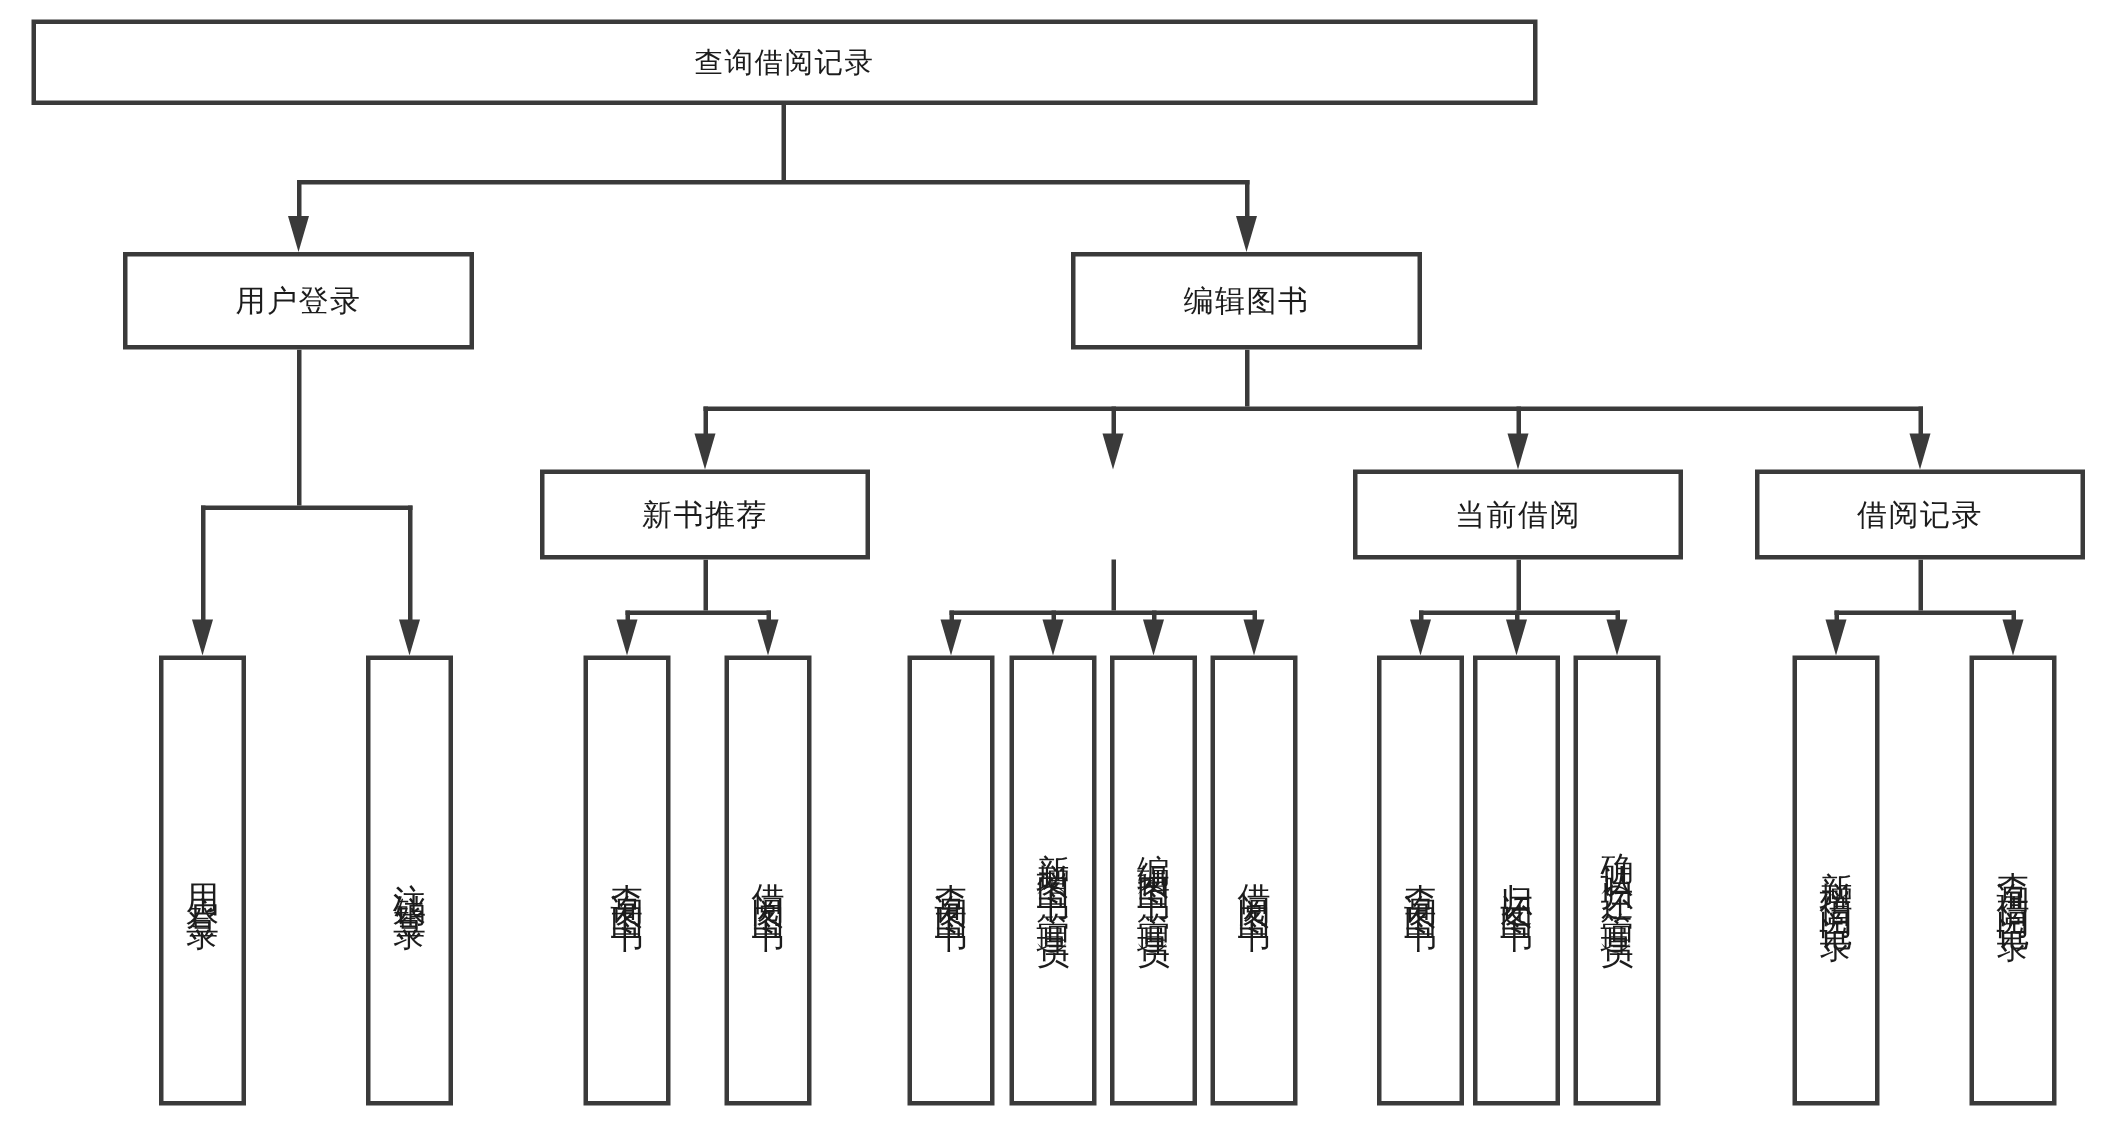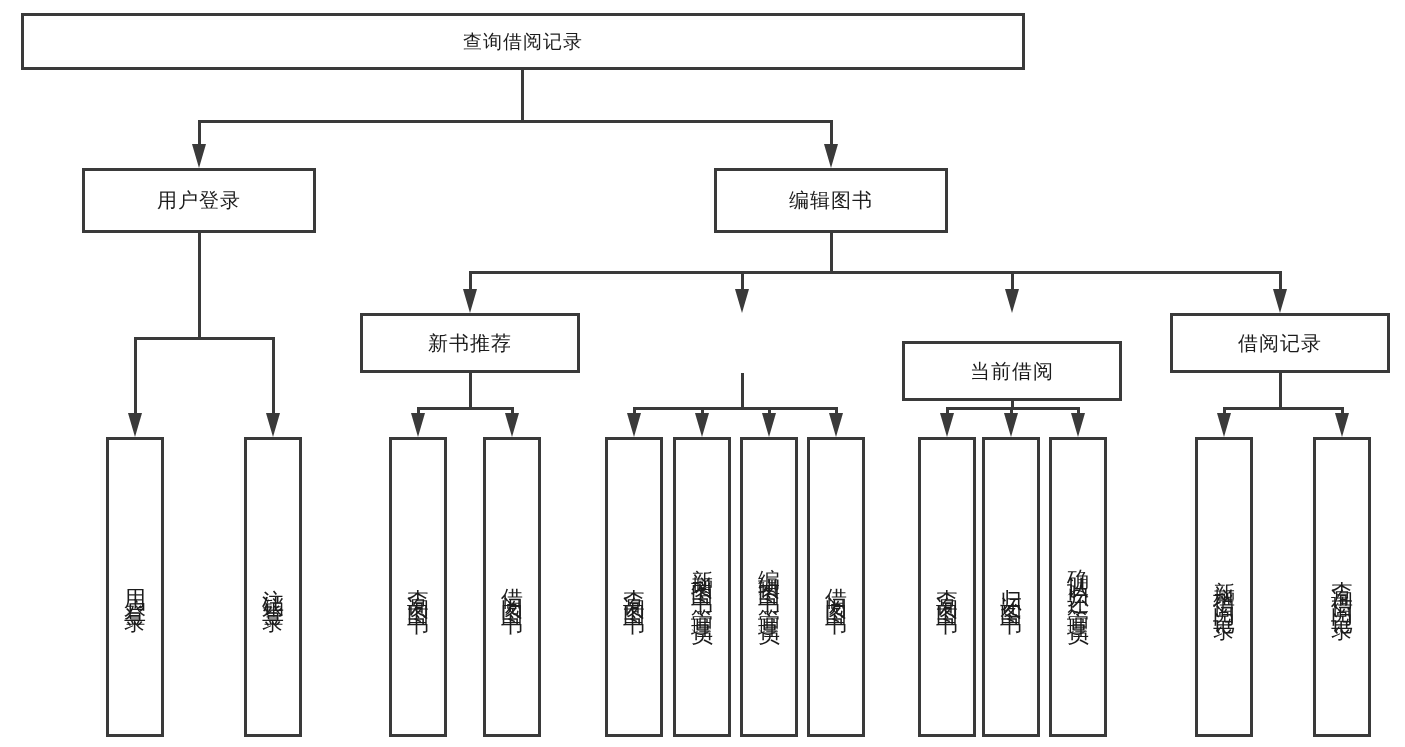--- a/index.html
+++ b/index.html
@@ -97,21 +97,21 @@
   <div class="vline" style="left:469px; top:271px; height:24px;"></div>
   <div class="arrow" style="left:463px; top:289px;"></div>
   <div class="vline" style="left:741px; top:271px; height:24px;"></div>
   <div class="arrow" style="left:735px; top:289px;"></div>
   <div class="vline" style="left:1011px; top:271px; height:24px;"></div>
   <div class="arrow" style="left:1005px; top:289px;"></div>
   <div class="vline" style="left:1279px; top:271px; height:24px;"></div>
   <div class="arrow" style="left:1273px; top:289px;"></div>
 
   <div class="node" style="left:360px; top:313px; width:220px; height:60px;">新书推荐</div>
-  <div class="node" style="left:902px; top:313px; width:220px; height:60px;margin-top:28px;">当前借阅</div>
+  <div class="node" style="left:902px; top:313px; width:220px; height:60px;">当前借阅</div>
   <div class="node" style="left:1170px; top:313px; width:220px; height:60px;">借阅记录</div>
 
   <div class="vline" style="left:469px; top:373px; height:34px;"></div>
   <div class="hline" style="left:417px; top:407px; width:97px;"></div>
   <div class="vline" style="left:417px; top:407px; height:10px;"></div>
   <div class="arrow" style="left:411px; top:413px;"></div>
   <div class="vline" style="left:511px; top:407px; height:10px;"></div>
   <div class="arrow" style="left:505px; top:413px;"></div>
 
   <div class="vline" style="left:741px; top:373px; height:34px;"></div>

